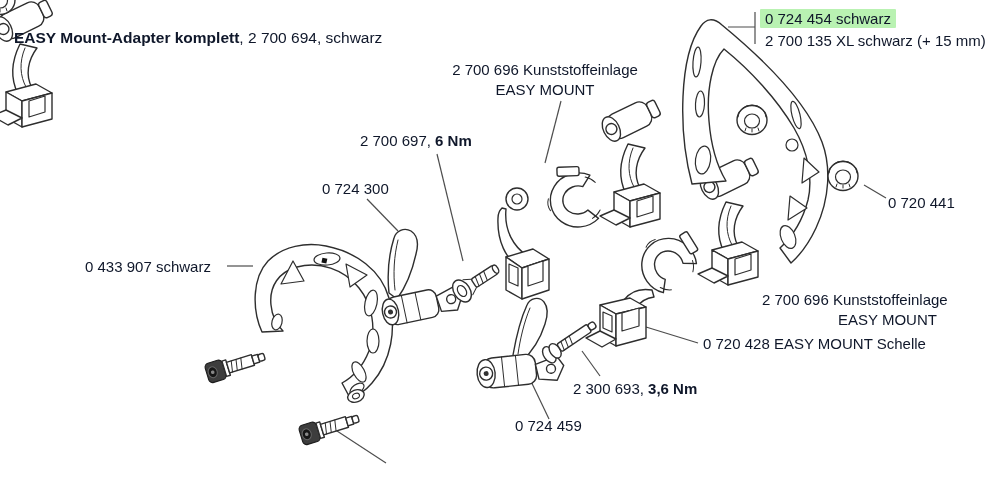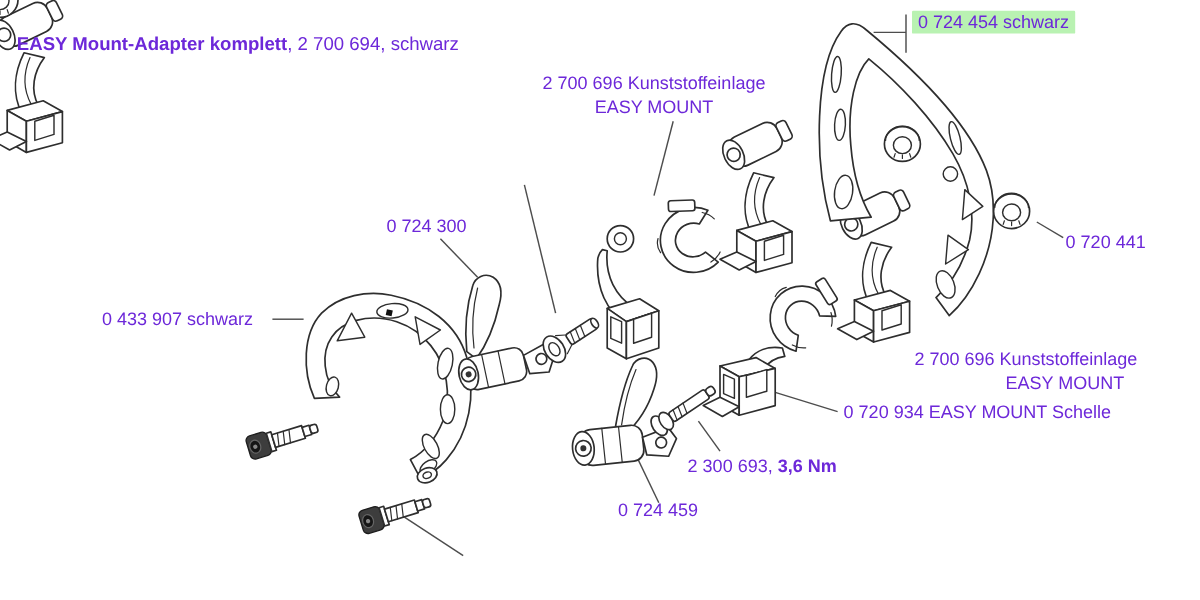--- a/index.html
+++ b/index.html
@@ -1,19 +1,19 @@
 <!DOCTYPE html>
 <html><head>
 <meta charset="utf-8">
 <style>
   html,body{margin:0;padding:0;background:#fff;}
   #stage{position:relative;width:1000px;height:500px;background:#fff;overflow:hidden;
          font-family:"Liberation Sans",sans-serif;color:#222;}
   svg{position:absolute;left:0;top:0;}
-  .label{position:absolute;font-size:15px;line-height:20px;white-space:nowrap;color:#6d28d9;}
+  .label{position:absolute;font-size:15px;line-height:20px;white-space:nowrap;color:#0f172a;}
   .b{font-weight:bold;}
   .title{font-size:15.5px;}
   .hl{padding:1px 5px;margin-left:-5px;border-radius:1px;}
   .center{text-align:center;}
   
   .part{fill:#ffffff;stroke:#2e2e2e;stroke-width:1.4;stroke-linejoin:round;stroke-linecap:round;}
   .detail{fill:none;stroke:#2e2e2e;stroke-width:1;stroke-linecap:round;}
   .hole{fill:#ffffff;stroke:#2e2e2e;stroke-width:1.2;stroke-linejoin:round;}
   .dark{fill:#3d3d3d;stroke:#1c1c1c;stroke-width:1.1;}
   .leader{fill:none;stroke:#4d4d4d;stroke-width:1.2;}
@@ -205,37 +205,41 @@
   </svg>
 
   <div class="label title" style="left:14px;top:28px;text-align:right;">
     <span class="b">EASY Mount-Adapter komplett</span><span>, 2 700 694, schwarz</span>
   </div>
 
   <div class="label" style="left:765px;top:9px;">
     <span class="hl" style="background-color: rgb(185, 242, 178);">0 724 454 schwarz</span>
   </div>
 
+  <div class="label" style="left:765px;top:31px;">2 700 135 XL schwarz (+ 15 mm)</div>
 
   <div class="label center" style="left:449px;top:60px;width:192px;">
     <div>2 700 696 Kunststoffeinlage</div>
     <div>EASY MOUNT</div>
   </div>
 
+  <div class="label" style="left:360px;top:131px;">
+    <span>2 700 697, </span><span class="b">6 Nm</span>
+  </div>
 
   <div class="label" style="left:322px;top:179px;">0 724 300</div>
 
   <div class="label" style="left:85px;top:257px;">0 433 907 schwarz</div>
 
   <div class="label" style="left:888px;top:193px;">0 720 441</div>
 
   <div class="label" style="left:762px;top:290px;">2 700 696 Kunststoffeinlage</div>
   <div class="label" style="left:838px;top:310px;">EASY MOUNT</div>
 
-  <div class="label" style="left:703px;top:334px;">0 720 934 EASY MOUNT Schelle</div>
+  <div class="label" style="left:703px;top:334px;">0 720 428 EASY MOUNT Schelle</div>
 
   <div class="label" style="left:573px;top:379px;">
     <span>2 300 693, </span><span class="b">3,6 Nm</span>
   </div>
 
   <div class="label" style="left:515px;top:416px;">0 724 459</div>
 
 
 </div>
 

